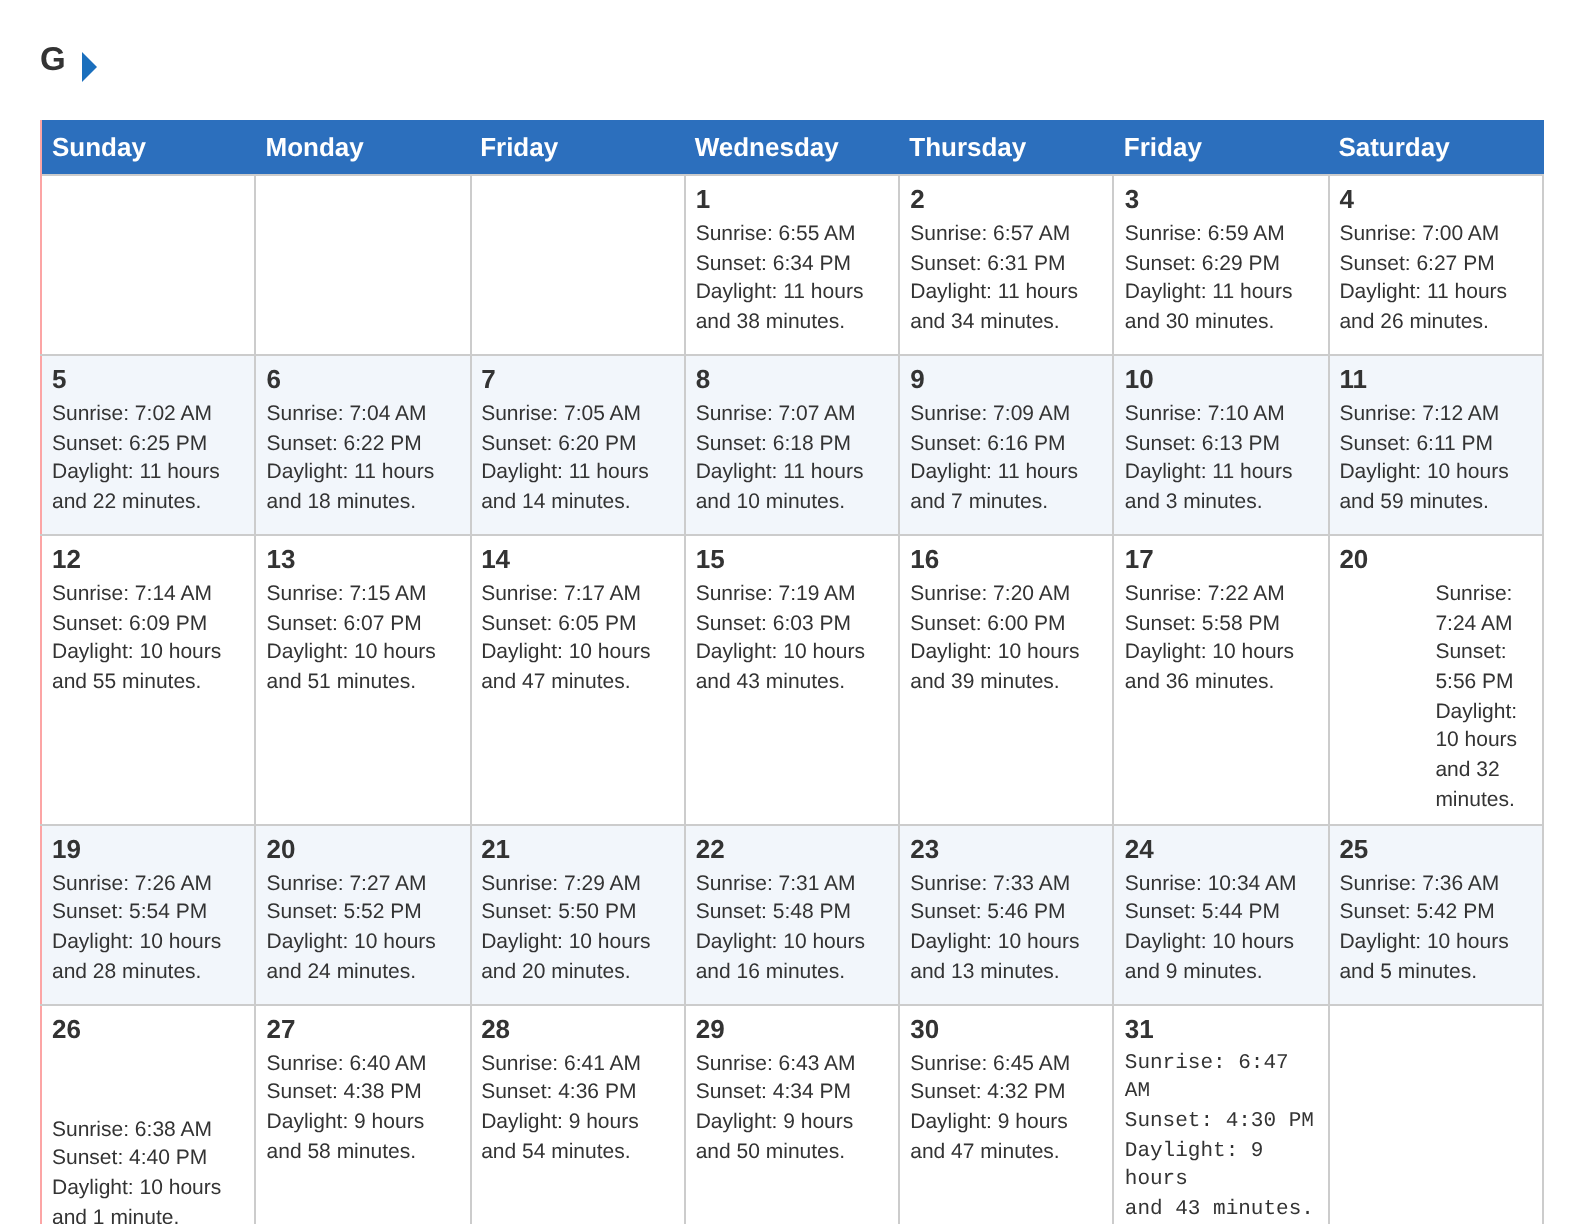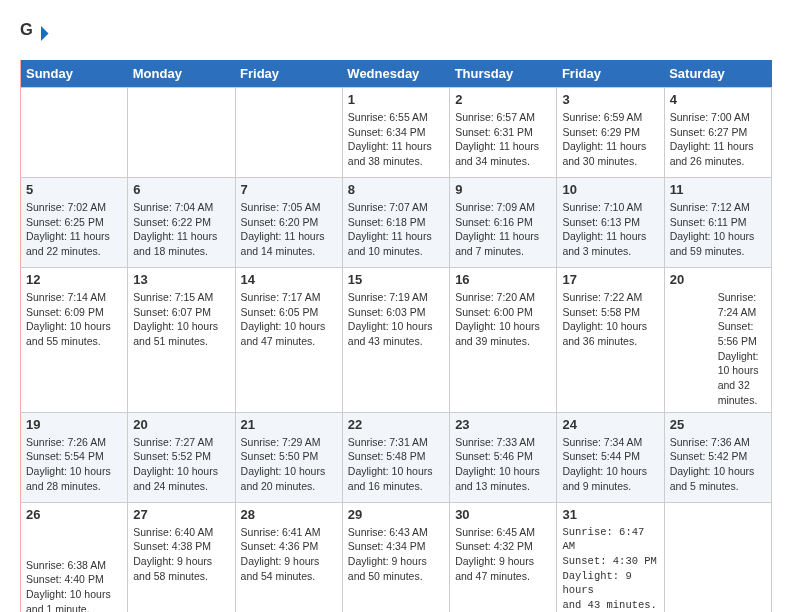--- a/index.html
+++ b/index.html
@@ -282,21 +282,21 @@
         </td>
         <td>
           <div class="day-num">23</div>
           <div class="day-info" style="white-space: pre-line;">Sunrise: 7:33 AM
 Sunset: 5:46 PM
 Daylight: 10 hours
 and 13 minutes.</div>
         </td>
         <td>
           <div class="day-num">24</div>
-          <div class="day-info" style="white-space: pre-line;">Sunrise: 7:34 AM
+          <div class="day-info" style="white-space: pre-line;">Sunrise: 10:34 AM
 Sunset: 5:44 PM
 Daylight: 10 hours
 and 9 minutes.</div>
         </td>
         <td>
           <div class="day-num">25</div>
           <div class="day-info" style="white-space: pre-line;">Sunrise: 7:36 AM
 Sunset: 5:42 PM
 Daylight: 10 hours
 and 5 minutes.</div>

